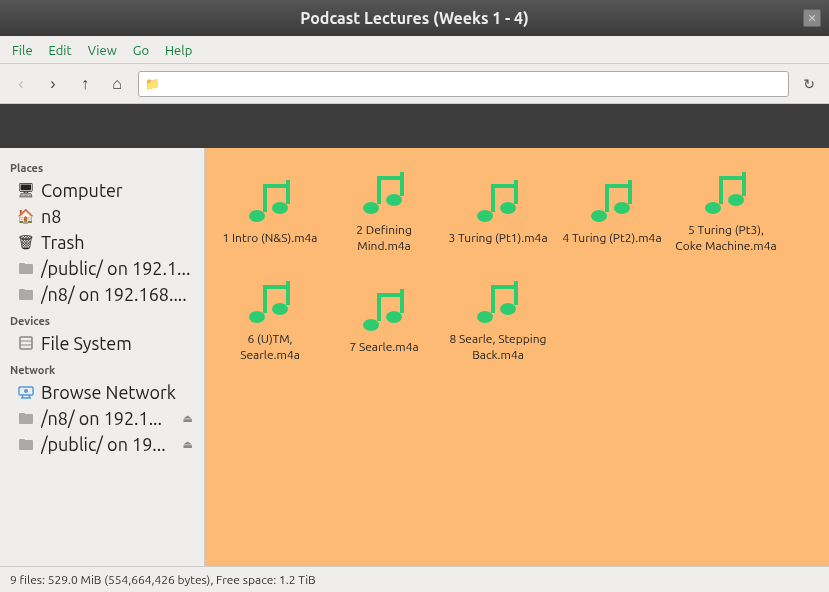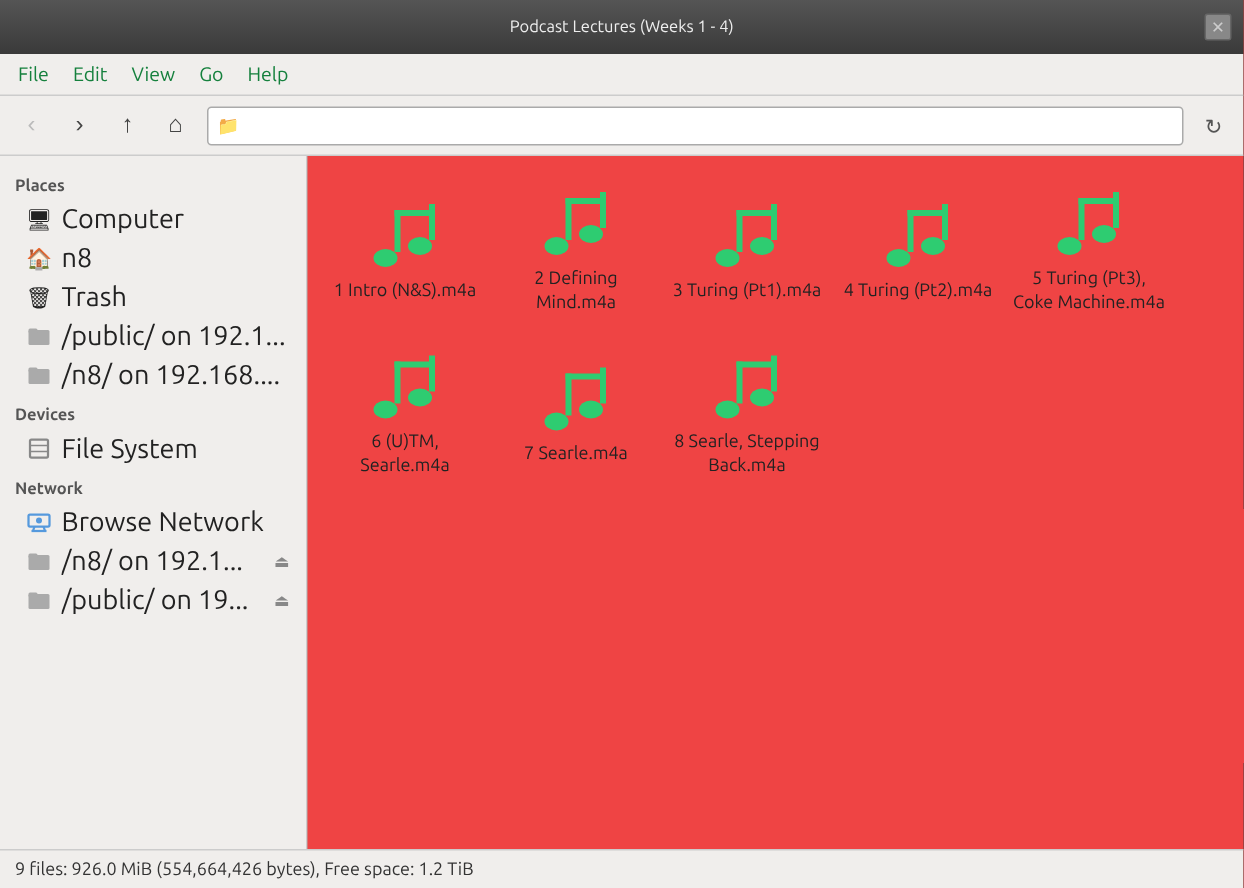--- a/index.html
+++ b/index.html
@@ -20,22 +20,22 @@
       background: linear-gradient(180deg, #555 0%, #3a3a3a 100%);
       color: #fff;
       height: 36px;
       display: flex;
       align-items: center;
       justify-content: center;
       position: relative;
       flex-shrink: 0;
     }
     .titlebar-title {
-      font-size: 11px;
-      font-weight: normal;
+      font-size: 16px;
+      font-weight: bold;
       color: #eee;
     }
     .titlebar-close {
       position: absolute;
       right: 8px;
       top: 50%;
       transform: translateY(-50%);
       width: 18px;
       height: 18px;
       background: #888;
@@ -130,20 +130,21 @@
       align-items: center;
       justify-content: center;
       border-radius: 3px;
     }
 
     
     .main {
       display: flex;
       flex: 1;
       overflow: hidden;
+      margin-top: 44px;
     }
 
     
     .sidebar {
       width: 205px;
       background: #f0eeec;
       border-right: 1px solid #ccc;
       overflow-y: auto;
       flex-shrink: 0;
       padding: 6px 0;
@@ -181,21 +182,21 @@
     }
     .sidebar-item-eject {
       margin-left: auto;
       font-size: 11px;
       color: #888;
     }
 
     
     .fileview {
       flex: 1;
-      background: #ef4444;
+      background: #fdba74;
       overflow-y: auto;
       padding: 10px;
       display: flex;
       flex-direction: column;
     }
     .file-grid {
       display: flex;
       flex-wrap: wrap;
       gap: 4px;
       align-content: flex-start;
@@ -448,14 +449,14 @@
         <span class="file-name">8 Searle, Stepping Back.m4a</span>
       </div>
 
 
     </div>
   </div>
 
 </div>
 
 <div class="statusbar">
-  <span>9 files: 926.0 MiB (554,664,426 bytes), Free space: 1.2 TiB</span>
+  <span>9 files: 529.0 MiB (554,664,426 bytes), Free space: 1.2 TiB</span>
 </div>
 
 </body></html>

